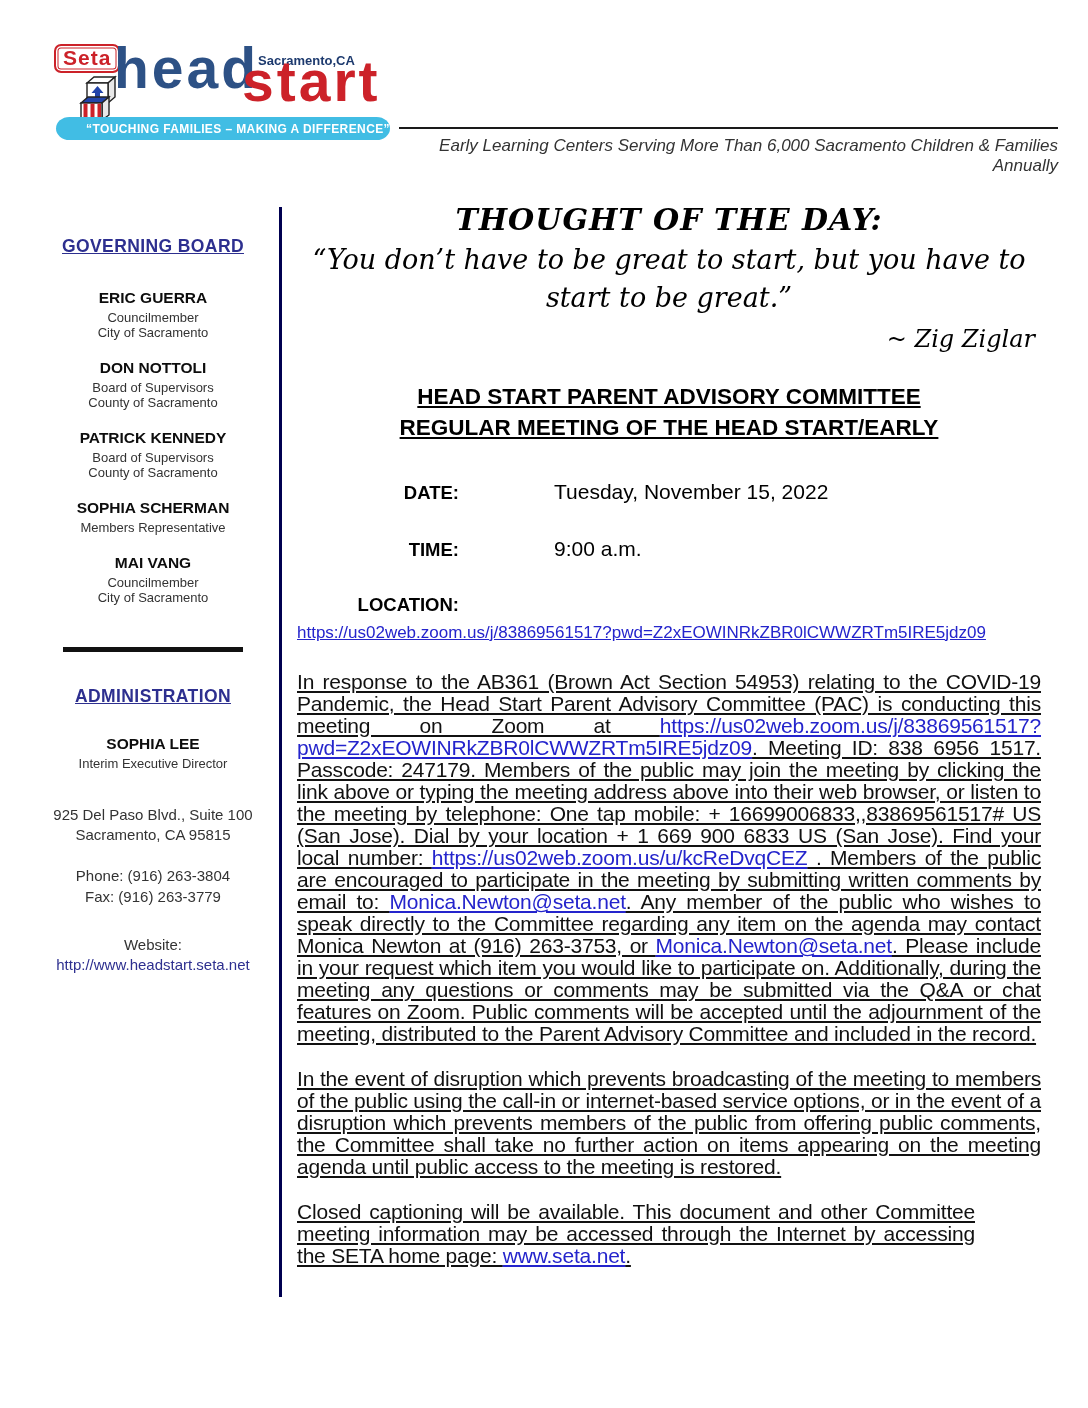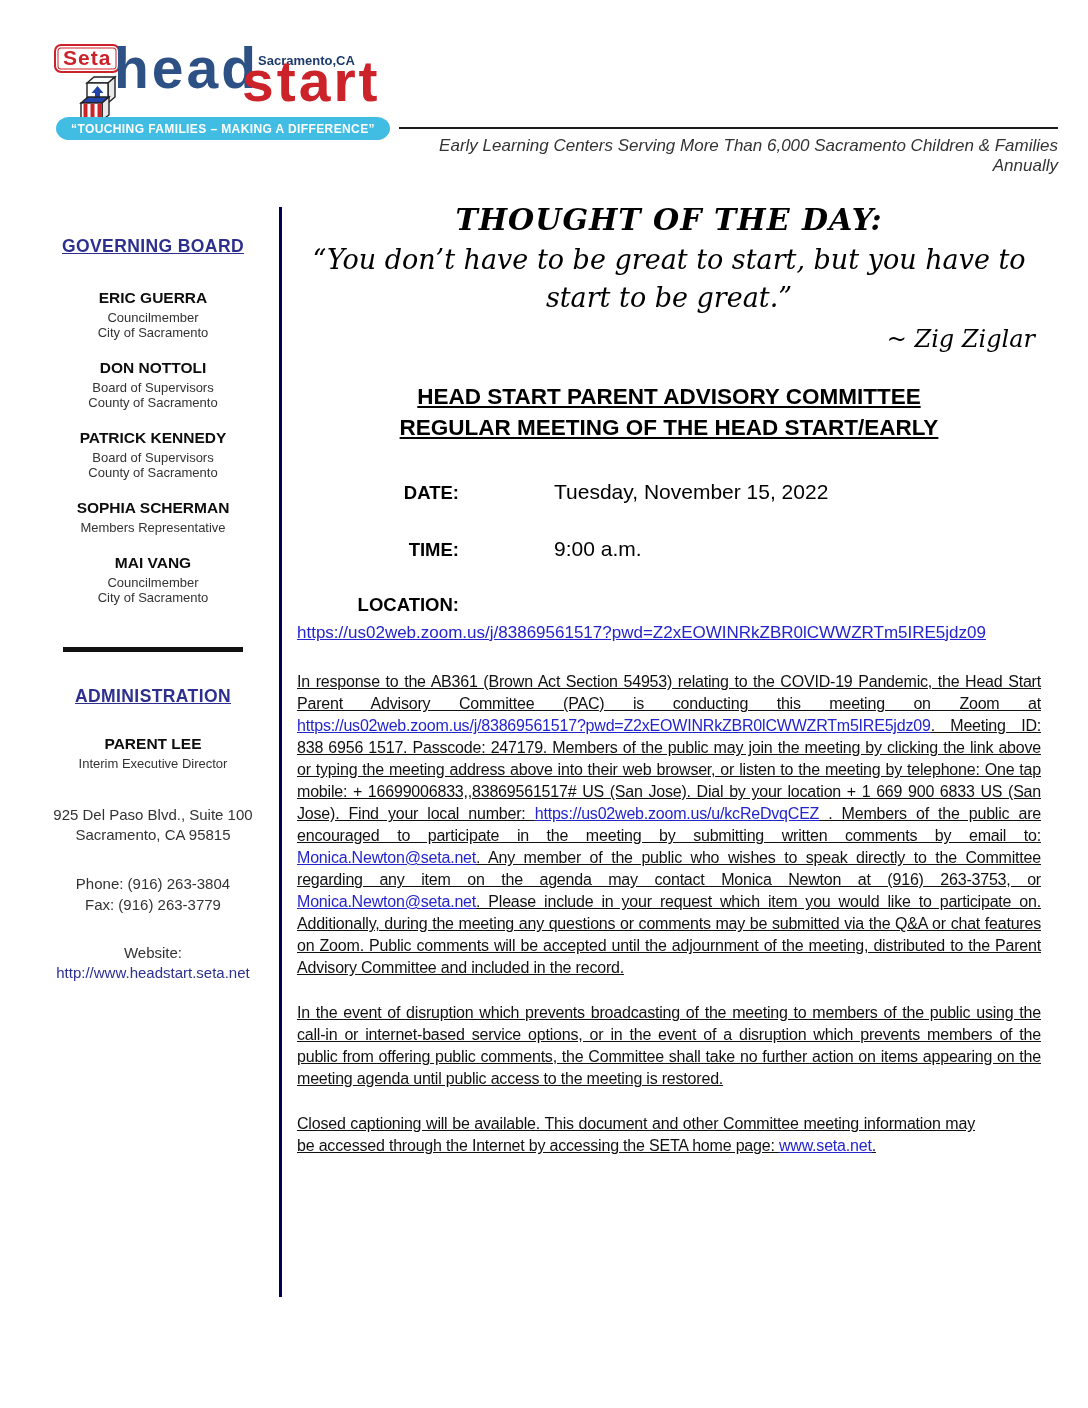--- a/index.html
+++ b/index.html
@@ -21,21 +21,21 @@
     position:absolute; left:62px; top:0px; font-size:57px; font-weight:bold;
     color:#2d5185; letter-spacing:3px; line-height:1;
   }
   .sac-label { position:absolute; left:206px; top:13px; font-size:13px; font-weight:bold; color:#1d3a6e; }
   .start-word {
     position:absolute; left:190px; top:13px; font-size:57px; font-weight:bold;
     color:#cc2229; letter-spacing:3px; line-height:1;
   }
   .banner {
     position:absolute; left:4px; top:77px; width:334px; height:23px;
-    background:#41bde4; border-radius:14px/12px; display:flex; align-items:center; justify-content:center;
+    background:#41bde4; border-radius:14px/12px; display:flex; align-items:center; justify-content:flex-end;
   }
   .banner span { color:#ffffff; font-size:12px; font-weight:bold; letter-spacing:0.4px; }
 
   
   .header-rule { position:absolute; left:399px; top:127px; width:659px; height:2px; background:#1a1a1a; }
   .header-subtitle {
     position:absolute; left:399px; top:136px; width:659px; text-align:right;
     font-style:italic; font-size:17px; color:#333;
   }
 
@@ -49,21 +49,21 @@
     color:#2d2f8f; text-decoration:underline;
   }
   .member { margin-bottom:19px; }
   .member-name { font-size:15.5px; font-weight:bold; color:#0d0d0d; margin-bottom:3px; }
   .member-line { font-size:13px; color:#333; line-height:15px; }
   .side-divider { width:180px; height:5px; background:#111; margin:42px auto 34px; }
   .admin-title { margin:0 0 28px; }
   .director-name { font-size:15.5px; font-weight:bold; color:#0d0d0d; margin-bottom:3px; }
   .director-title { font-size:13px; color:#333; }
   .addr-block { margin-top:34px; font-size:15px; color:#333; line-height:20px; }
-  .phone-block { margin-top:28px; font-size:15px; color:#333; line-height:21px; }
+  .phone-block { margin-top:20px; font-size:15px; color:#333; line-height:21px; }
   .website-block { margin-top:28px; font-size:15px; color:#333; line-height:20px; }
   .website-link { color:#2d2f8f; text-decoration:none; }
 
   
   .main { position:absolute; left:297px; top:202px; width:744px; }
   .thought-title {
     text-align:center; font-family:"DejaVu Serif", serif; font-style:italic; font-weight:bold;
     font-size:30px; letter-spacing:1px; color:#000;
   }
   .quote {
@@ -80,21 +80,21 @@
   .meta { margin-top:36px; }
   .meta-row { display:flex; align-items:baseline; margin-bottom:33px; }
   .meta-label { width:162px; text-align:right; font-size:18.5px; font-weight:bold; color:#000; }
   .meta-value { margin-left:95px; font-size:21px; color:#000; }
   .meta-row.loc { margin-bottom:4px; }
 
   .loc-url { font-size:17px; line-height:1.5; word-break:break-all; margin-bottom:26px; }
   a.link, .loc-url a { color:#2424cc; text-decoration:underline; cursor:pointer; }
 
   .para {
-    text-align:justify; text-decoration:underline; font-size:16px; letter-spacing:-0.2px;
+    text-align:justify; text-decoration:underline; font-size:21px; letter-spacing:-0.2px;
     line-height:22px; color:#111; margin:0 0 23px;
   }
   .para3 { padding-right:66px; }
 </style>
 </head>
 <body>
 
 <div class="page">
 
   <div class="logo">
@@ -150,21 +150,21 @@
     </div>
     <div class="member">
       <div class="member-name">MAI VANG</div>
       <div class="member-line">Councilmember</div>
       <div class="member-line">City of Sacramento</div>
     </div>
 
     <div class="side-divider"></div>
 
     <h2 class="side-title admin-title">ADMINISTRATION</h2>
-    <div class="director-name">PARENT LEE</div>
+    <div class="director-name">SOPHIA LEE</div>
     <div class="director-title">Interim Executive Director</div>
 
     <div class="addr-block">
       <div>925 Del Paso Blvd., Suite 100</div>
       <div>Sacramento, CA 95815</div>
     </div>
 
     <div class="phone-block">
       <div>Phone: (916) 263-3804</div>
       <div>Fax: (916) 263-3779</div>

